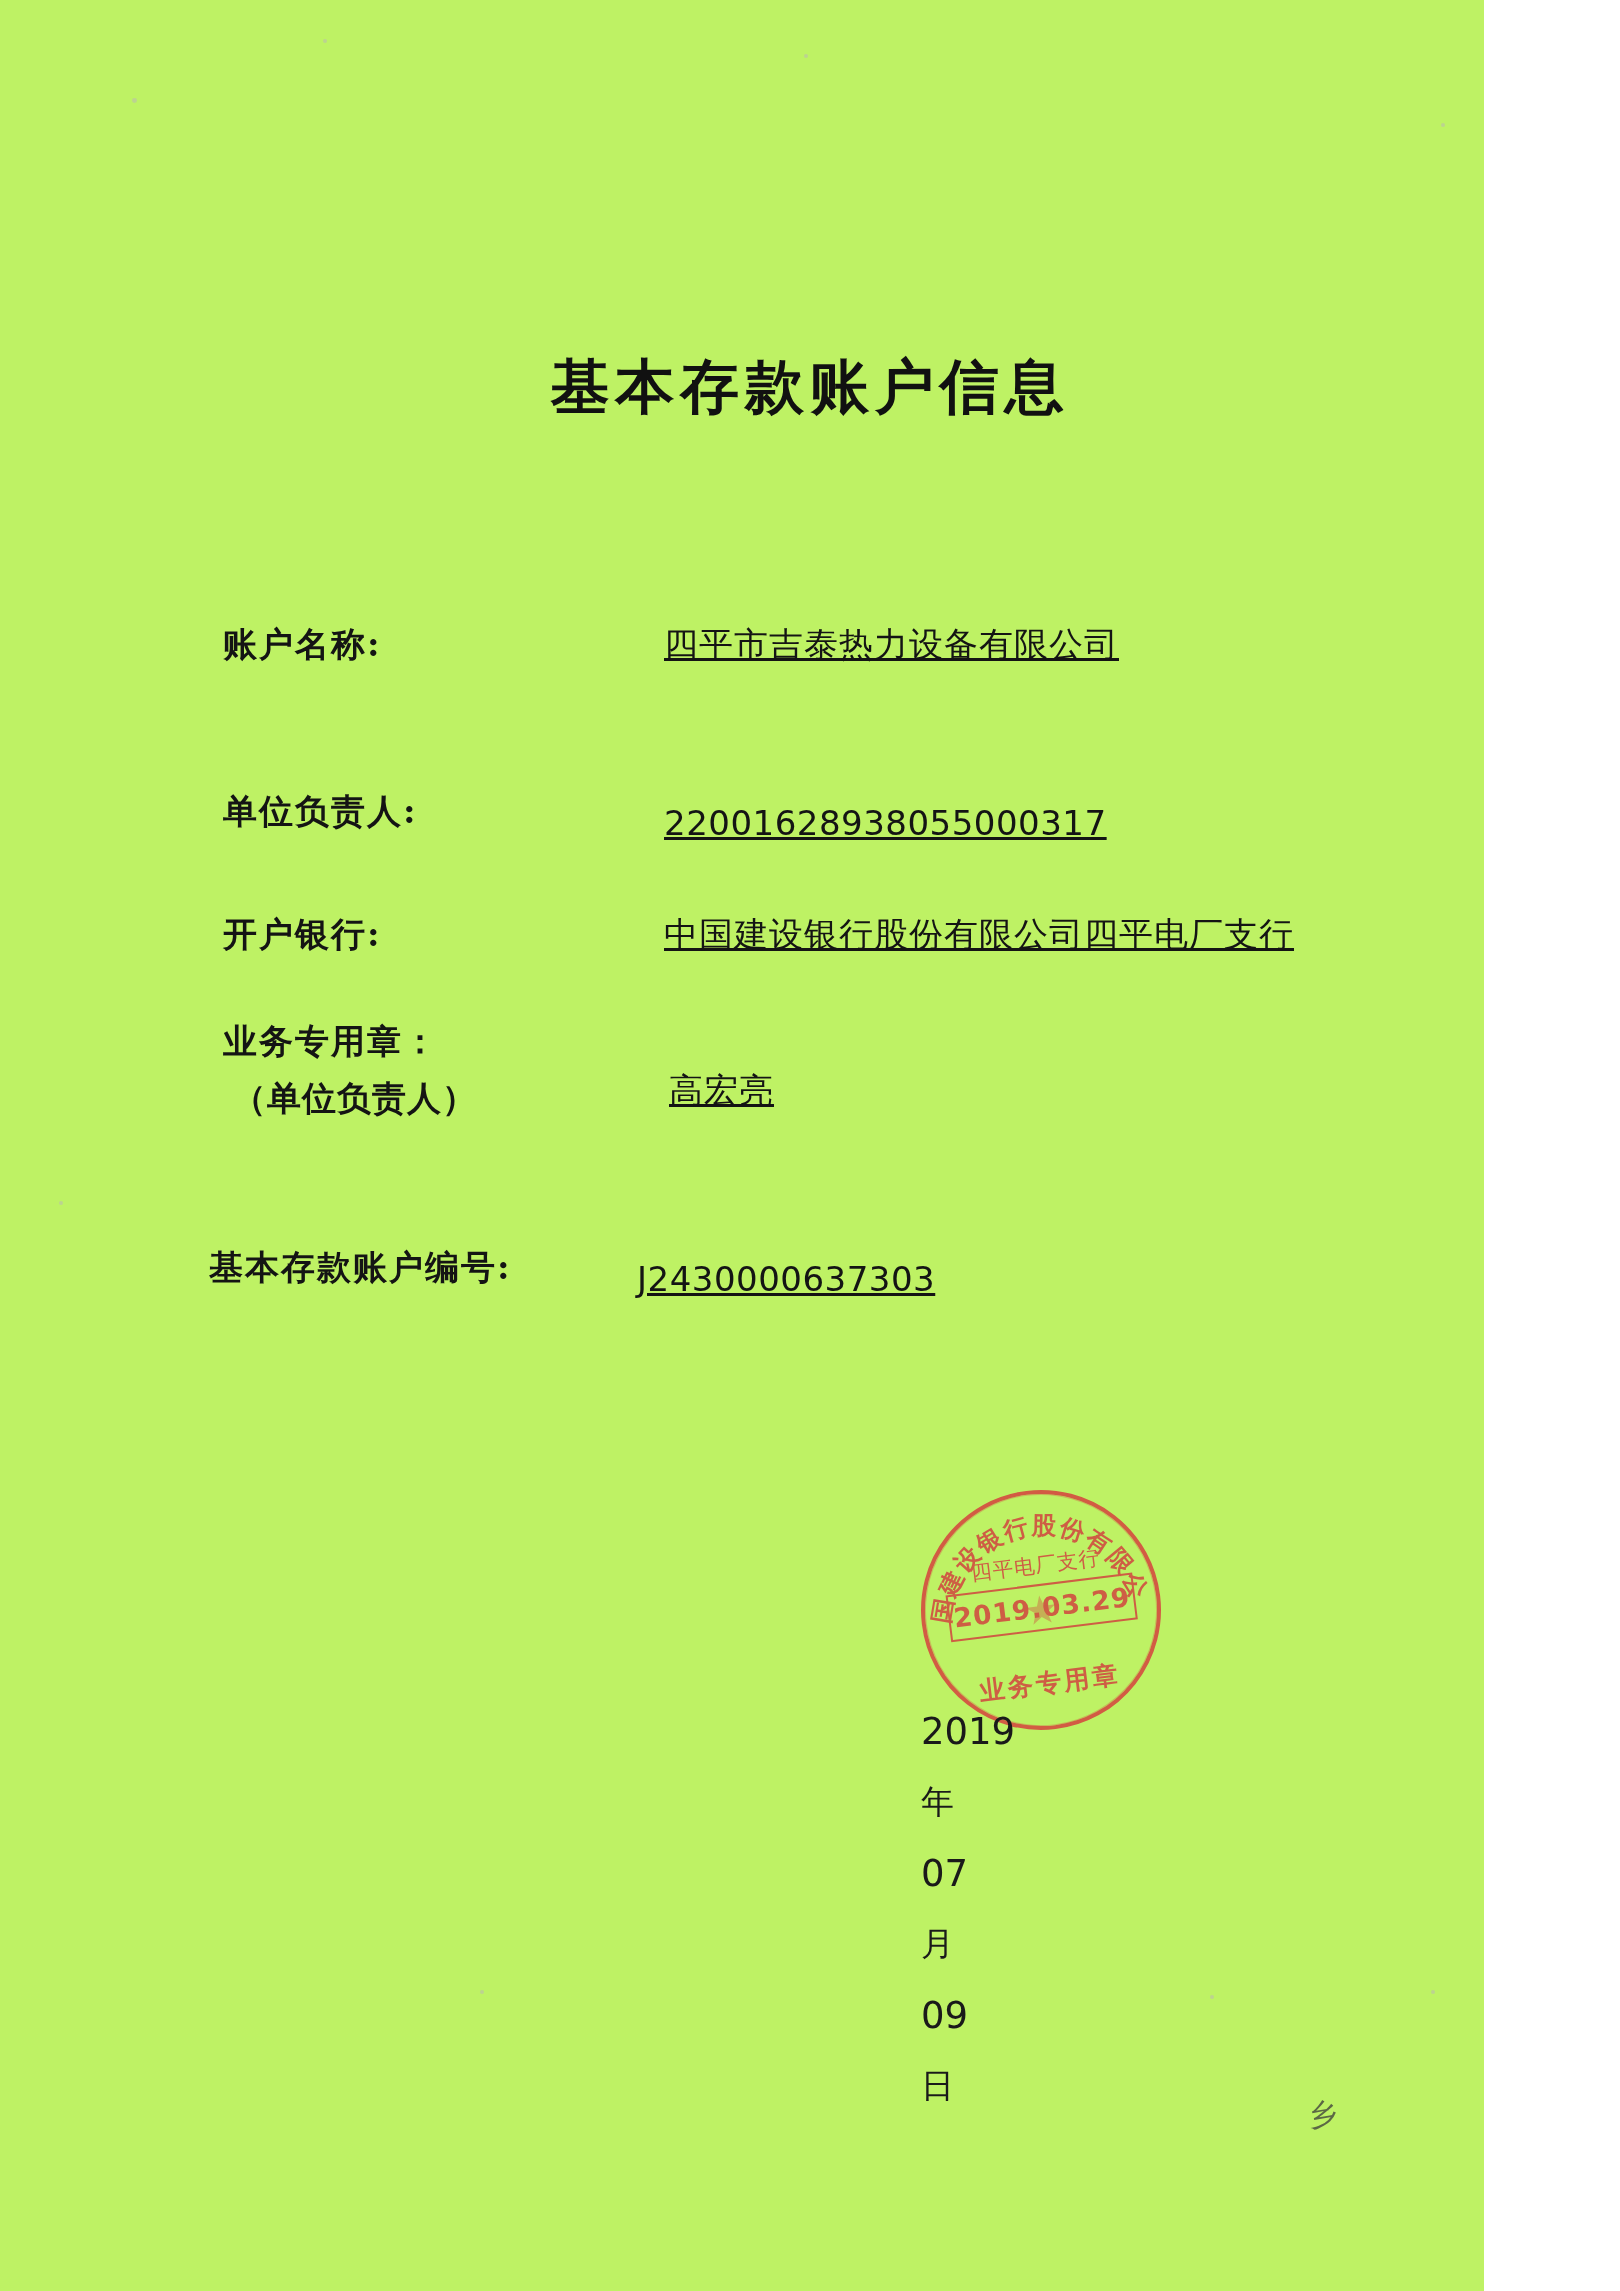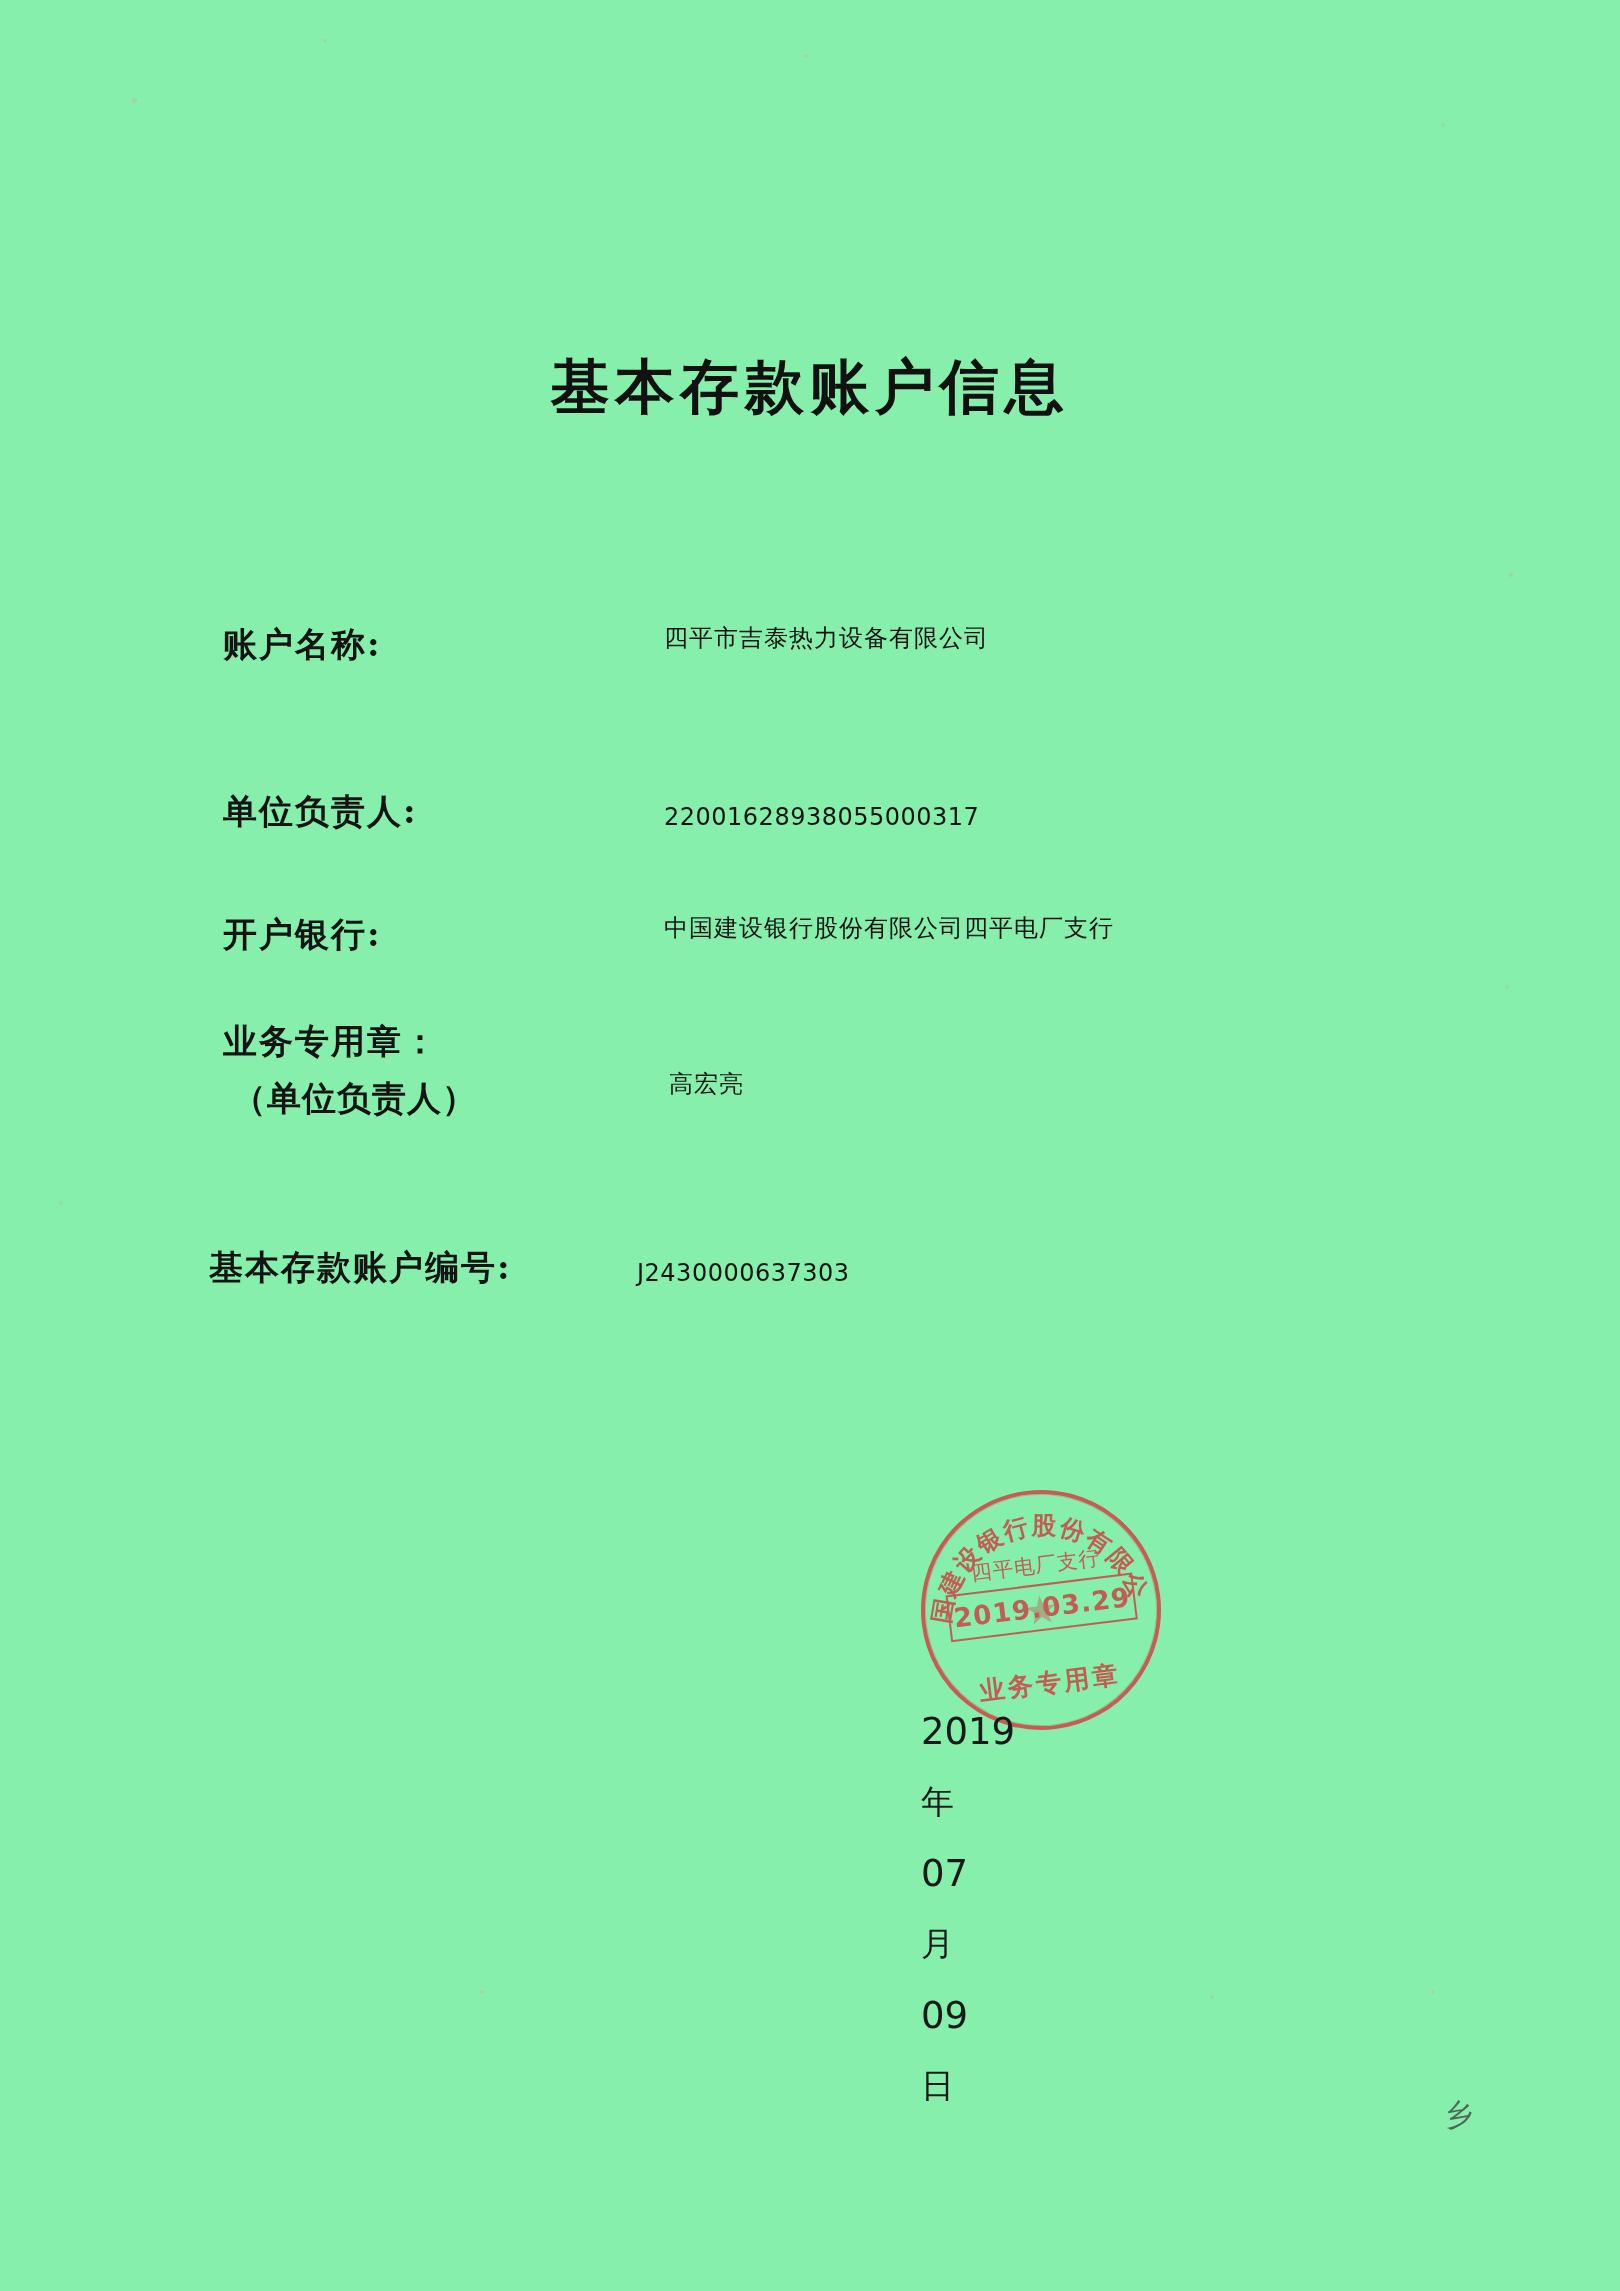--- a/index.html
+++ b/index.html
@@ -6,23 +6,23 @@
   html, body {
     margin: 0;
     padding: 0;
     background: #ffffff;
   }
   body {
     font-family: "DejaVu Sans", "Liberation Sans", sans-serif;
   }
   .page {
     position: relative;
-    width: 1620px;
+    width: 1484px;
     height: 2292px;
-    background: #86efac;
+    background: #bef264;
     overflow: hidden;
   }
 
   
   .speck {
     position: absolute;
     background: #b9b9b4;
     border-radius: 50%;
     opacity: .55;
   }
@@ -48,24 +48,25 @@
   .field .label {
     font-family: "DejaVu Serif", "Liberation Serif", serif;
     font-weight: bold;
     font-size: 34px;
     color: #141414;
     letter-spacing: 2px;
     white-space: nowrap;
   }
   .field .value {
     font-family: "DejaVu Sans", "Liberation Sans", sans-serif;
-    font-size: 24px;
+    font-size: 34px;
     color: #141414;
     letter-spacing: 1px;
     white-space: nowrap;
+    text-decoration: underline;
   }
   .value.mono {
     font-family: "DejaVu Sans", "Liberation Sans", sans-serif;
     letter-spacing: 0.5px;
     margin-top: 12px;
   }
 
   
   #f-name      { top: 622px; left: 223px; }
   #f-name .value { position: absolute; left: 441px; top: 0; }

